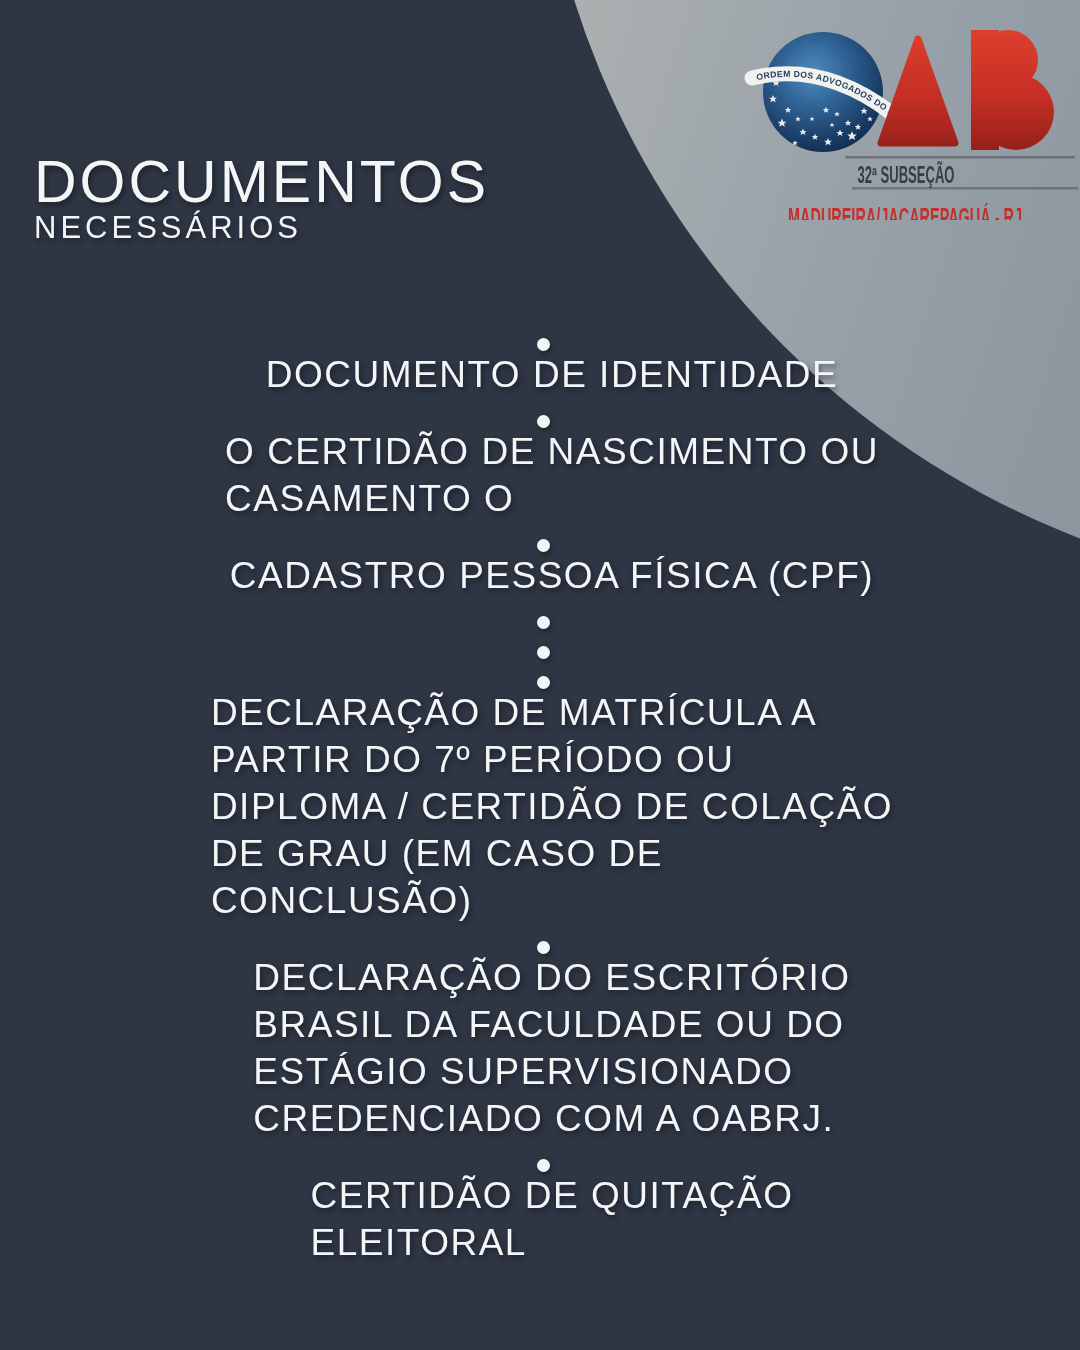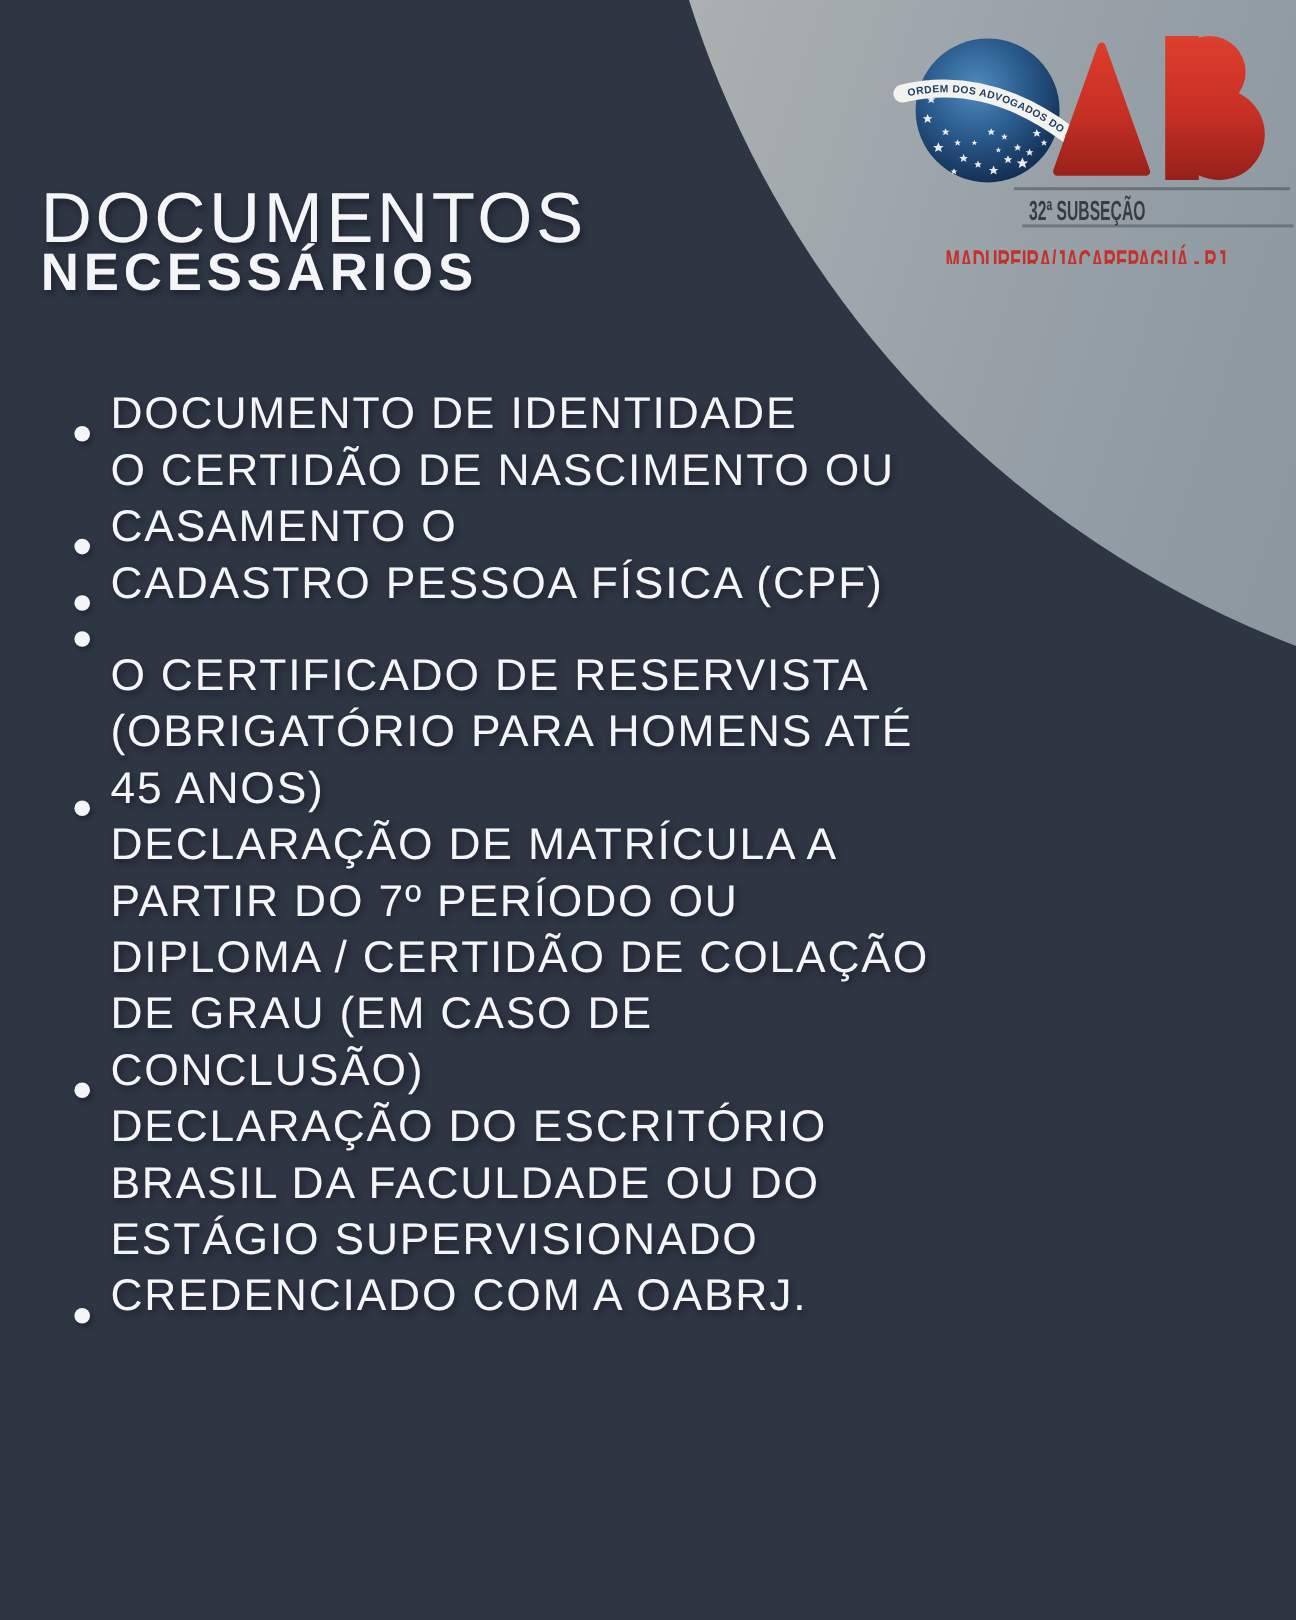--- a/index.html
+++ b/index.html
@@ -10,26 +10,26 @@
   }
   
   .blob{
     position:absolute;left:535px;top:-1105px;width:1700px;height:1700px;
     border-radius:50%;
     background:linear-gradient(108deg,#cccdc9 0%,#b5b6b2 11%,#a3aaae 24%,#98a1a8 33%,#8c97a0 46%,#8c97a0 100%);
   }
   .title{position:absolute;left:34px;top:160px;color:#f4f5f6;
     text-shadow:2px 3px 5px rgba(8,12,20,.45);}
   .title .t1{font-size:59px;line-height:45px;font-weight:400;letter-spacing:3px;}
-  .title .t2{font-size:44px;line-height:46px;font-weight:700;letter-spacing:4px;}
+  .title .t2{font-size:31px;line-height:46px;font-weight:400;letter-spacing:4px;}
   ul.doc-list{
     list-style:none;margin:0;padding:0;
     position:absolute;left:62px;top:321px;width:980px;
   }
-  ul.doc-list li{display:flex;align-items:flex-end;}
+  ul.doc-list li{display:flex;align-items:center;flex-direction:column;}
   .dot{
     width:13px;height:13px;border-radius:50%;background:#f4f5f6;
     margin:17px 17px 0 0;flex:0 0 13px;
     box-shadow:2px 3px 4px rgba(8,12,20,.35);
   }
   .item-text{
     color:#f4f5f6;font-size:37px;line-height:47px;letter-spacing:1.5px;
     white-space:pre;text-shadow:2px 3px 5px rgba(8,12,20,.45);
   }
   .logo{position:absolute;left:740px;top:15px;width:340px;height:205px;}
@@ -122,33 +122,35 @@
     </li>
     <li>
       <span class="dot"></span>
       <span class="item-text">CADASTRO PESSOA FÍSICA (CPF)</span>
     </li>
     <li>
       <span class="dot"></span>
     </li>
     <li>
       <span class="dot"></span>
-      <span class="item-text">O CERTIFICADO DE RESERVISTA
-(OBRIGATÓRIO PARA HOMENS ATÉ
-45 ANOS)</span>
     </li>
     <li>
       <span class="dot"></span>
       <span class="item-text">DECLARAÇÃO DE MATRÍCULA A
 PARTIR DO 7º PERÍODO OU
 DIPLOMA / CERTIDÃO DE COLAÇÃO
 DE GRAU (EM CASO DE
 CONCLUSÃO)</span>
     </li>
     <li>
       <span class="dot"></span>
       <span class="item-text">DECLARAÇÃO DO ESCRITÓRIO
 BRASIL DA FACULDADE OU DO
 ESTÁGIO SUPERVISIONADO
 CREDENCIADO COM A OABRJ.</span>
     </li>
+    <li>
+      <span class="dot"></span>
+      <span class="item-text">CERTIDÃO DE QUITAÇÃO
+ELEITORAL</span>
+    </li>
   </ul>
 </div>
 
 </body></html>

